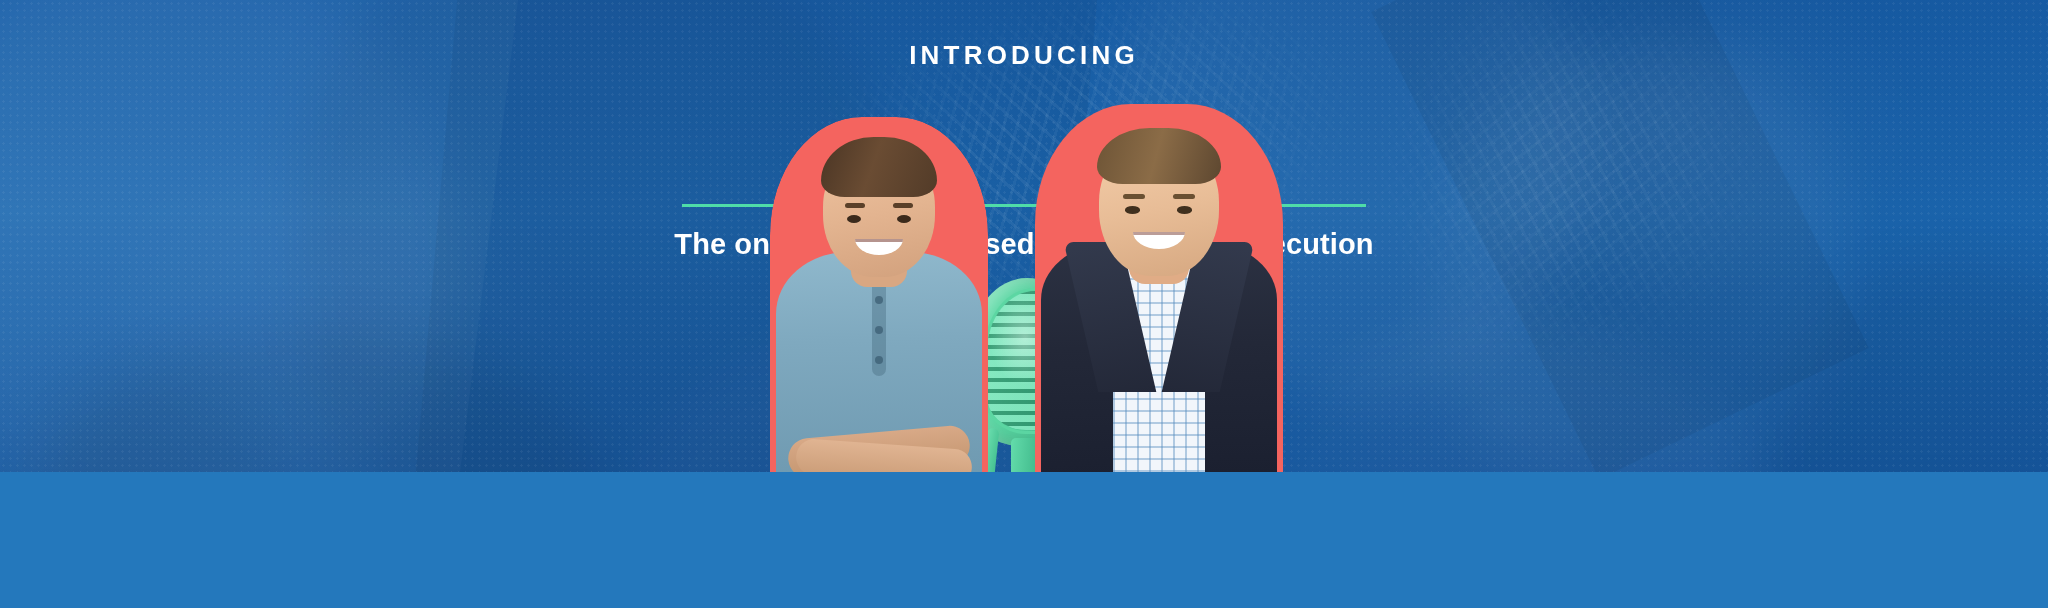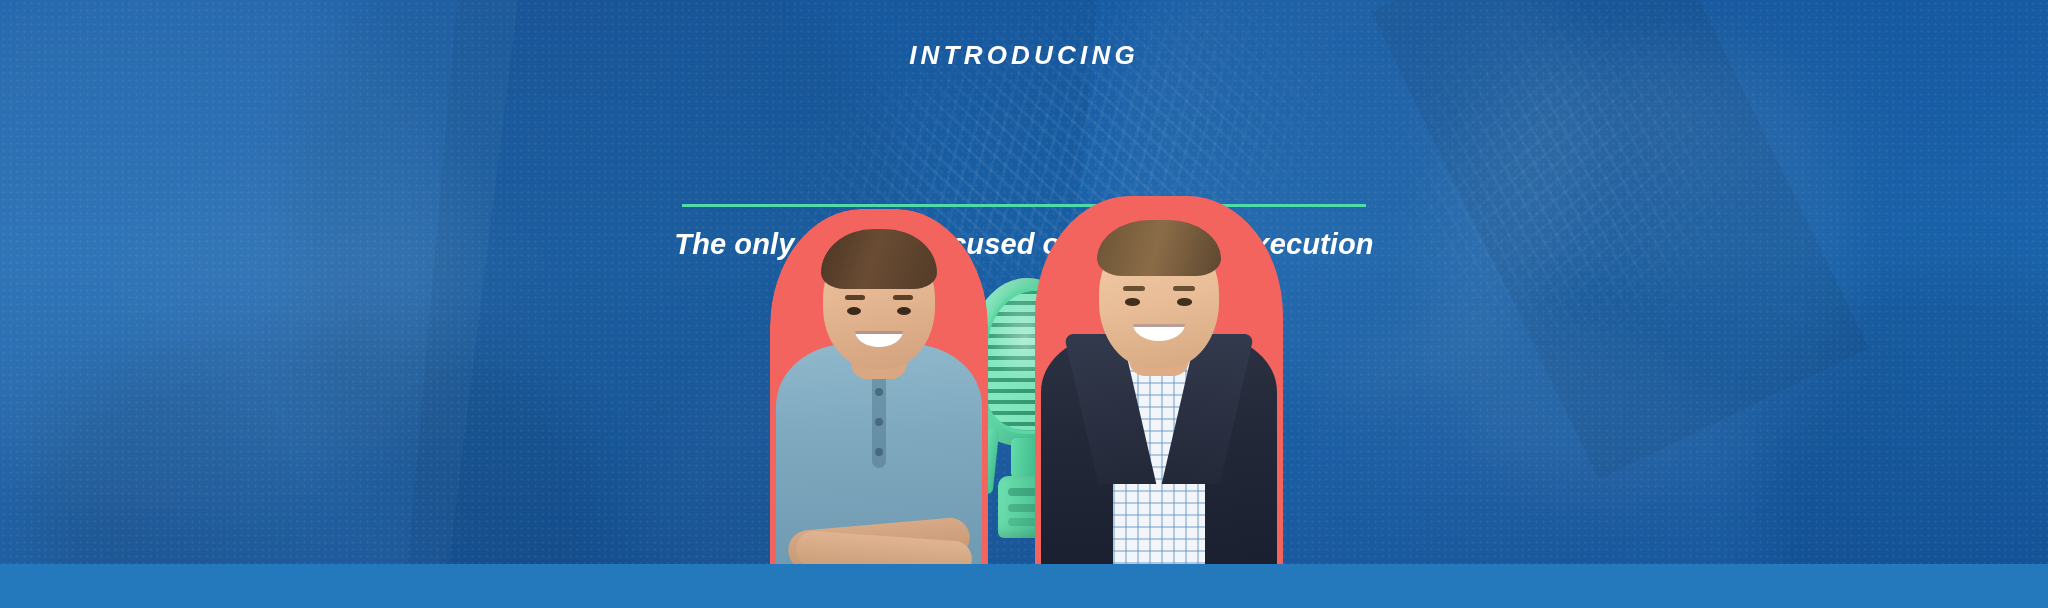--- a/index.html
+++ b/index.html
@@ -6,24 +6,23 @@
   * { margin:0; padding:0; box-sizing:border-box; }
   html, body {
     width:2048px; height:608px;
     overflow:hidden;
     background:#2478bc;
     font-family:"Liberation Sans", sans-serif;
   }
 
   .banner{
     position:relative;
-    width:2048px; height:564px;
+    width:2048px; height:472px;
     overflow:hidden;
     background:#737373;
-    font-style:italic;
   }
 
   
   .bg-photo{
     position:absolute; inset:0;
     background:
       radial-gradient(ellipse 420px 300px at 1660px 120px, rgba(255,255,255,.085), rgba(255,255,255,0) 62%),
       radial-gradient(ellipse 300px 240px at 1500px 420px, rgba(255,255,255,.055), rgba(255,255,255,0) 65%),
       radial-gradient(ellipse 360px 260px at 330px 300px, rgba(255,255,255,.05), rgba(255,255,255,0) 66%),
       radial-gradient(ellipse 280px 320px at 120px 520px, rgba(0,0,0,.07), rgba(0,0,0,0) 68%),

